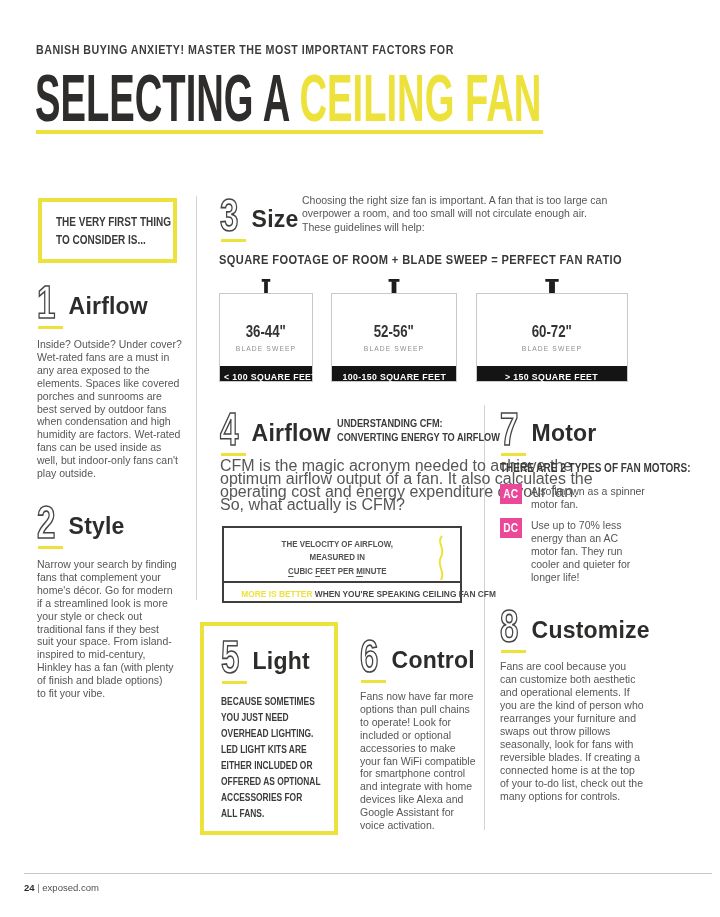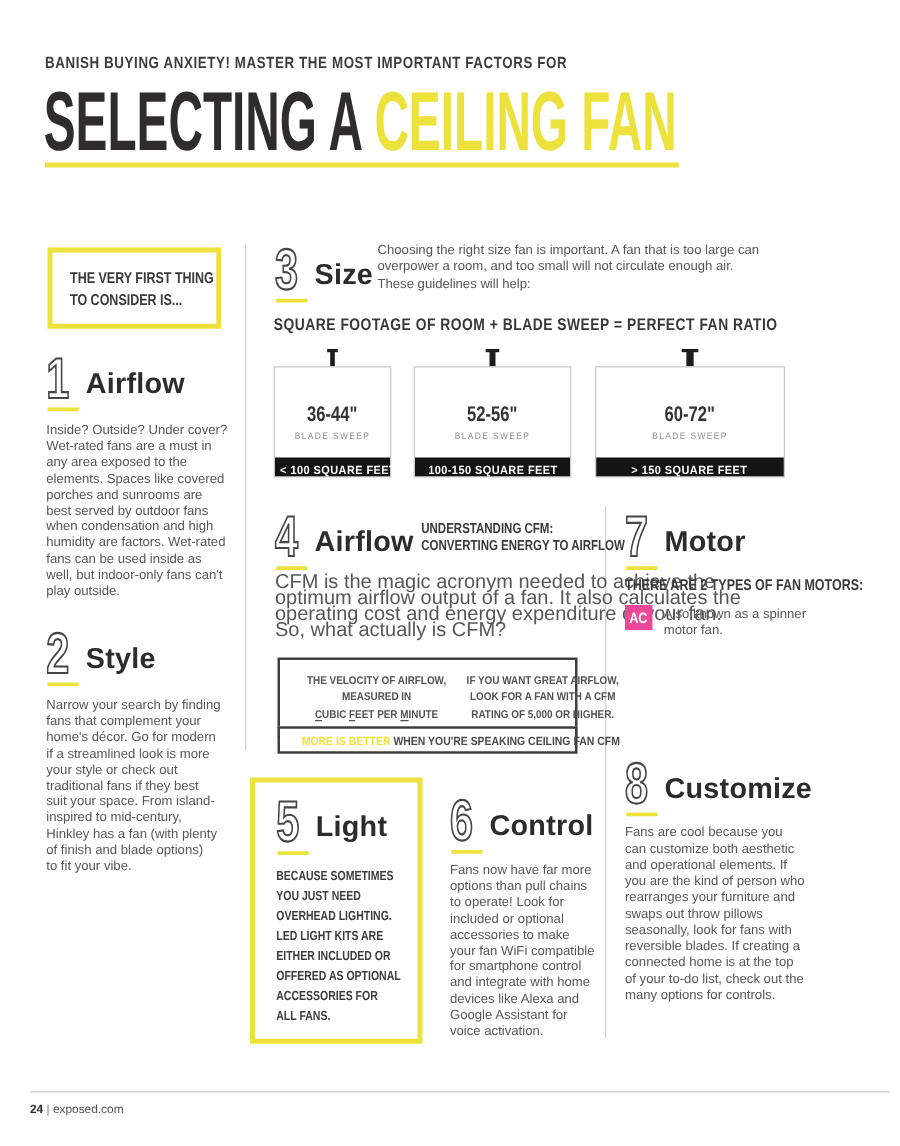--- a/index.html
+++ b/index.html
@@ -228,43 +228,46 @@
 
 <div class="abs" id="cfm-box">
   <div class="cfm-cell">
     <span class="t"><span class="pre">THE VELOCITY OF AIRFLOW,</span><br>
     <span class="pre">MEASURED IN</span><br>
     <span class="w u">CUBIC</span>&nbsp;<span class="w u">FEET</span>&nbsp;<span class="w">PER</span>&nbsp;<span class="w u">MINUTE</span></span>
   </div>
   <svg width="10" height="46" viewBox="0 0 10 46">
     <path d="M6 1 C 0 8, 10 13, 5 22 C 0 31, 10 36, 5 45" fill="none" stroke="#EDE23C" stroke-width="2"></path>
   </svg>
-  <div class="cfm-cell">
-    <span class="t pre">IF YOU WANT GREAT AIRFLOW,
-LOOK FOR A FAN WITH A CFM
-RATING OF 5,000 OR HIGHER.</span>
-  </div>
 </div>
 <div class="abs" id="cfm-strip">
   <span class="in"><span class="hl">MORE IS BETTER</span><span class="rest pre"> WHEN YOU'RE SPEAKING CEILING FAN CFM</span></span>
 </div>
 
 <div class="abs" id="sec-motor-head">
   <div class="sec-head">
     <span class="num"><span class="nx">7</span></span>
     <span class="sec-title">Motor</span>
   </div>
   <div class="dash"></div>
 </div>
 <div class="abs" id="motor-sub">THERE ARE 2 TYPES OF FAN MOTORS:</div>
 <div class="abs" id="motor-types">
   <div class="type-row">
     <div class="badge"><span>AC</span></div>
     <div class="type-desc pre">Also known as a spinner
 motor fan.</div>
+  </div>
+  <div class="type-row">
+    <div class="badge"><span>DC</span></div>
+    <div class="type-desc pre">Use up to 70% less
+energy than an AC
+motor fan. They run
+cooler and quieter for
+longer life!</div>
   </div>
 </div>
 
 <div class="abs" id="light-box">
   <div class="sec-head">
     <span class="num"><span class="nx">5</span></span>
     <span class="sec-title">Light</span>
   </div>
   <div class="dash"></div>
   <div class="pre" id="light-caps">BECAUSE SOMETIMES

